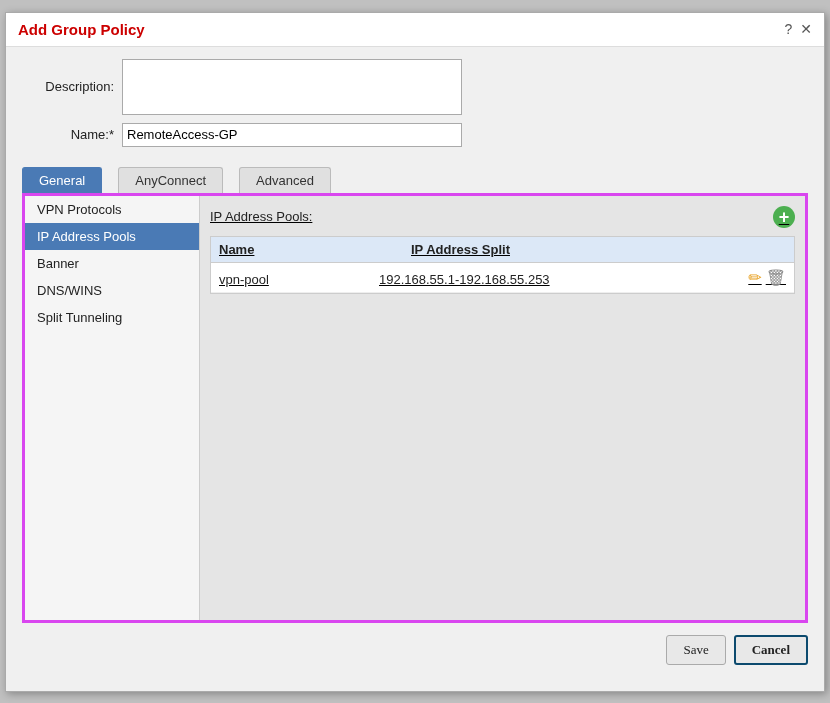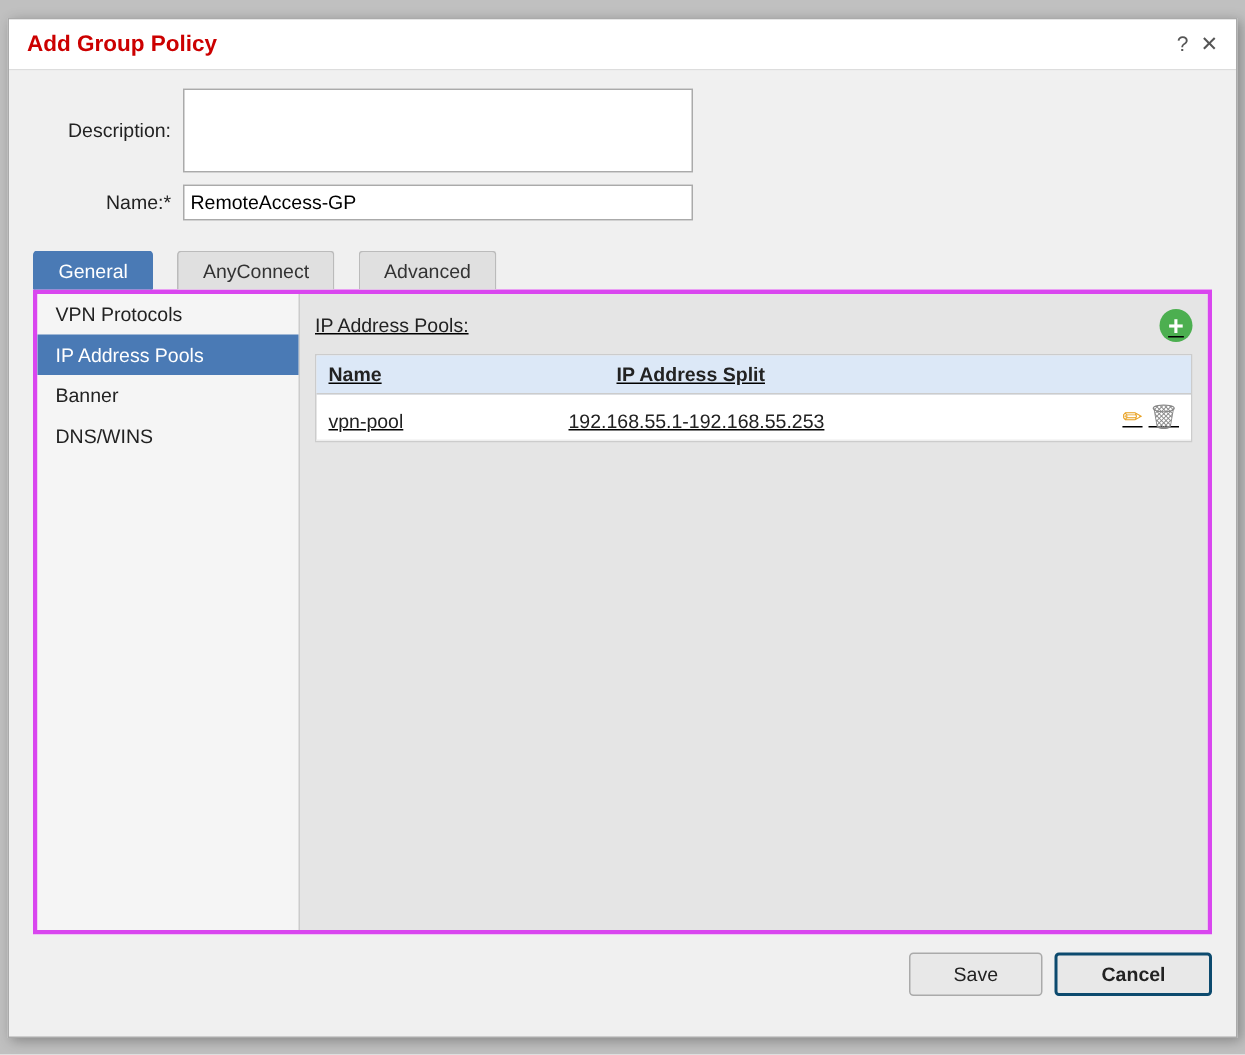--- a/index.html
+++ b/index.html
@@ -200,24 +200,25 @@
     .edit-icon { color: #e8a020; }
     .delete-icon { color: #888; }
     .footer {
       padding: 12px 16px;
       display: flex;
       justify-content: flex-end;
       gap: 8px;
       background: #f0f0f0;
     }
     .btn {
-      padding: 5px 29px;
+      padding: 5px 16px;
       font-size: 13px;
       cursor: pointer;
       border-radius: 3px;
+      font-family: Liberation Serif, serif;
     }
     .btn-save {
       background: #e8e8e8;
       border: 1px solid #aaa;
       color: #222;
     }
     .btn-cancel {
       background: #e8e8e8;
       border: 2px solid #0c4a6e;
       color: #222;
@@ -254,20 +255,21 @@
     <div class="tab">Advanced</div>
   </div>
 
   <div class="content-area">
 
     <div class="sidebar">
       <div class="sidebar-item">VPN Protocols</div>
       <div class="sidebar-item active">IP Address Pools</div>
       <div class="sidebar-item">Banner</div>
       <div class="sidebar-item">DNS/WINS</div>
+      <div class="sidebar-item">Split Tunneling</div>
     </div>
 
     <div class="main-panel">
       <div class="panel-header">
         <span class="panel-title">IP Address Pools:</span>
         <div class="add-btn">+</div>
       </div>
 
       <div class="table-container">
         <div class="table-header">

